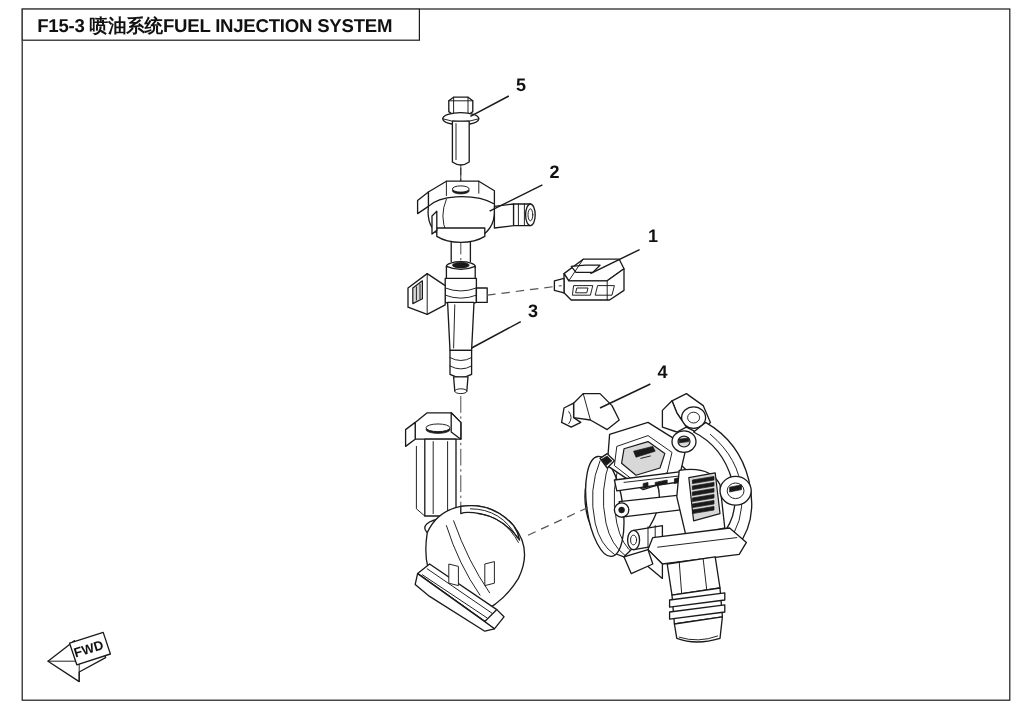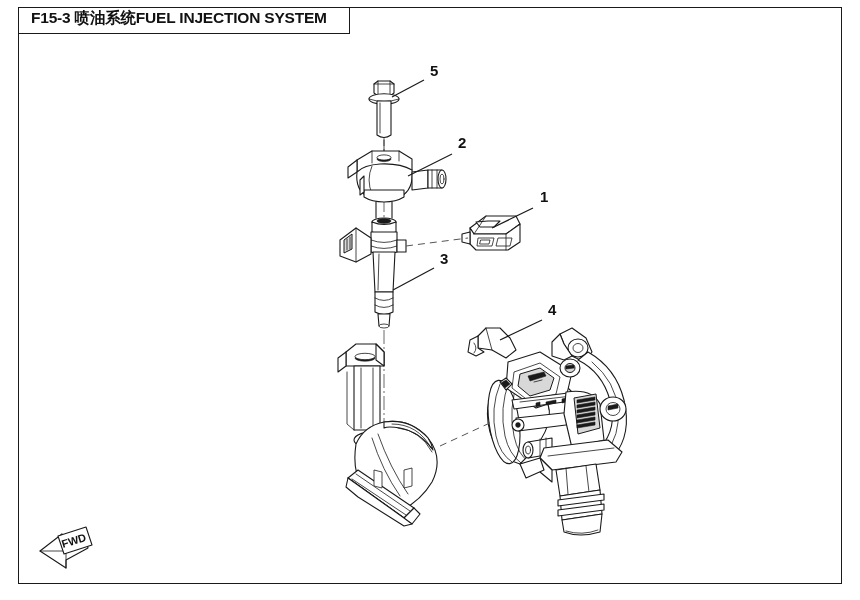--- a/index.html
+++ b/index.html
@@ -36,21 +36,21 @@
   .title-box {
     position: absolute;
     left: 18px;
     top: 7px;
     width: 332px;
     height: 27px;
     border: 1.5px solid #1a1a1a;
     box-sizing: border-box;
     background: #ffffff;
     display: flex;
-    align-items: flex-start;
+    align-items: flex-end;
     padding-left: 12px;
   }
   .title-text {
     font-size: 15.5px;
     font-weight: bold;
     color: #111111;
     letter-spacing: -0.2px;
     white-space: nowrap;
     font-family: "Liberation Sans", "DejaVu Sans", sans-serif;
   }

